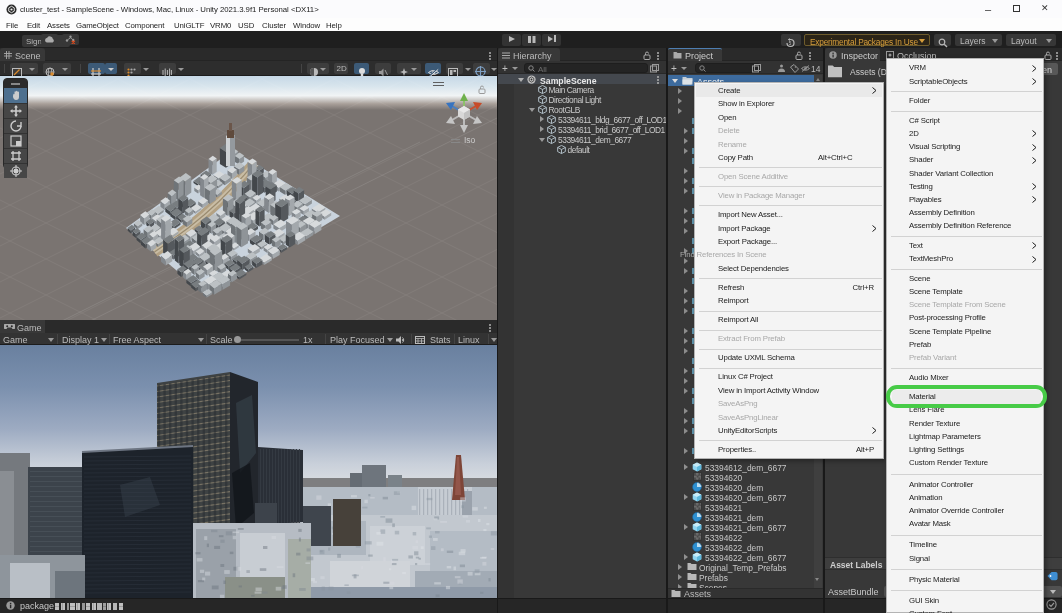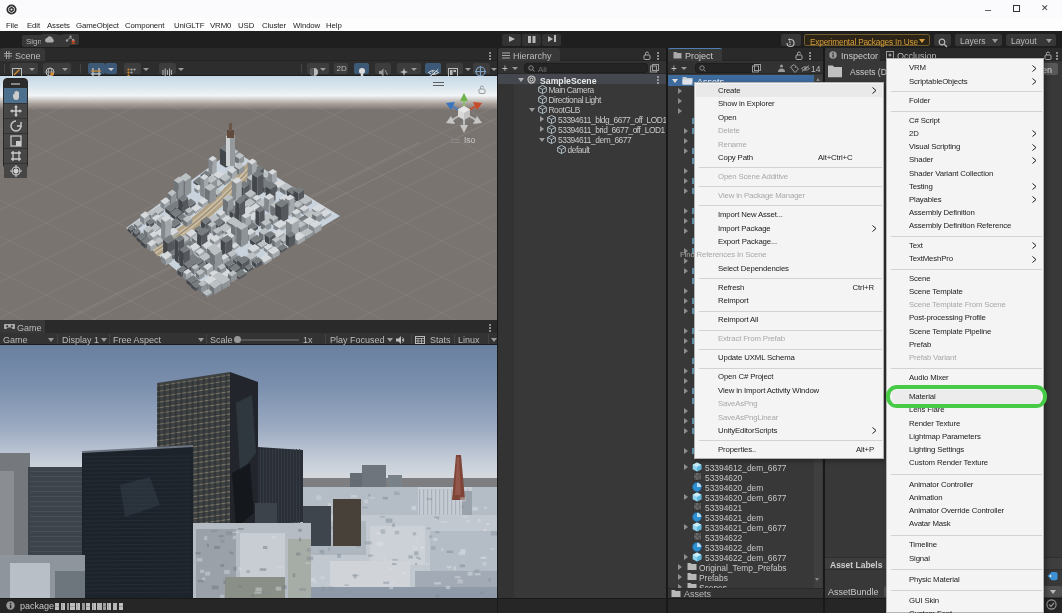--- a/index.html
+++ b/index.html
@@ -6,20 +6,21 @@
 .abs{position:absolute;}
 .txt{white-space:nowrap;}
 </style></head><body>
 <div class="abs" style="left:0;top:0;width:1062px;height:613px;background:#383838;overflow:hidden;">
 <div class="abs" style="left:0px;top:0px;width:1062px;height:18px;background:#fbfbfd;"></div>
     <svg class="abs" style="left:6px;top:3.5px" width="11" height="11" viewBox="0 0 12 12">
       <circle cx="6" cy="6" r="5.5" fill="#2b2b2b"></circle>
       <path d="M6 2.5 L9 4.2 L9 7.8 L6 9.5 L3 7.8 L3 4.2 Z" fill="none" stroke="#eee" stroke-width="1"></path>
       <circle cx="6" cy="6" r="1.2" fill="#eee"></circle>
     </svg>
+    <div class="abs txt" style="left:20px;top:5px;font-size:7.8px;color:#1a1a1a;font-weight:normal;letter-spacing:-0.05px;">cluster_test - SampleScene - Windows, Mac, Linux - Unity 2021.3.9f1 Personal &lt;DX11&gt;</div>
     <div class="abs txt" style="left:985px;top:3px;font-size:11px;color:#333;font-weight:normal;">–</div>
     <div class="abs" style="left:1013px;top:5px;width:7px;height:7px;border:1.2px solid #333;"></div>
     <div class="abs txt" style="left:1041px;top:3px;font-size:9px;color:#333;font-weight:normal;">✕</div>
     <div class="abs" style="left:0px;top:18px;width:1062px;height:13px;background:#fdfdfd;"></div>
     <div class="abs txt" style="left:6px;top:21px;font-size:7.8px;color:#222;font-weight:normal;letter-spacing:-0.1px;">File</div>
     <div class="abs txt" style="left:27px;top:21px;font-size:7.8px;color:#222;font-weight:normal;letter-spacing:-0.1px;">Edit</div>
     <div class="abs txt" style="left:47px;top:21px;font-size:7.8px;color:#222;font-weight:normal;letter-spacing:-0.1px;">Assets</div>
     <div class="abs txt" style="left:76px;top:21px;font-size:7.8px;color:#222;font-weight:normal;letter-spacing:-0.1px;">GameObject</div>
     <div class="abs txt" style="left:125px;top:21px;font-size:7.8px;color:#222;font-weight:normal;letter-spacing:-0.1px;">Component</div>
     <div class="abs txt" style="left:174px;top:21px;font-size:7.8px;color:#222;font-weight:normal;letter-spacing:-0.1px;">UniGLTF</div>
@@ -1607,21 +1608,21 @@
     <div class="abs txt" style="left:718.0px;top:282.89px;font-size:7.8px;letter-spacing:-0.15px;color:#1b1b1b;">Refresh</div>
     <div class="abs txt" style="left:693.5px;top:282.89px;width:180.5px;text-align:right;font-size:7.8px;letter-spacing:-0.15px;color:#1b1b1b;">Ctrl+R</div>
     <div class="abs txt" style="left:718.0px;top:296.33px;font-size:7.8px;letter-spacing:-0.15px;color:#1b1b1b;">Reimport</div>
     <div class="abs" style="left:698.5px;top:310.57px;width:183.5px;height:1px;background:#d2d2d2;"></div>
     <div class="abs txt" style="left:718.0px;top:315.32px;font-size:7.8px;letter-spacing:-0.15px;color:#1b1b1b;">Reimport All</div>
     <div class="abs" style="left:698.5px;top:329.56px;width:183.5px;height:1px;background:#d2d2d2;"></div>
     <div class="abs txt" style="left:718.0px;top:334.31px;font-size:7.8px;letter-spacing:-0.15px;color:#a8a8a8;">Extract From Prefab</div>
     <div class="abs" style="left:698.5px;top:348.56px;width:183.5px;height:1px;background:#d2d2d2;"></div>
     <div class="abs txt" style="left:718.0px;top:353.30px;font-size:7.8px;letter-spacing:-0.15px;color:#1b1b1b;">Update UXML Schema</div>
     <div class="abs" style="left:698.5px;top:367.55px;width:183.5px;height:1px;background:#d2d2d2;"></div>
-    <div class="abs txt" style="left:718.0px;top:372.29px;font-size:7.8px;letter-spacing:-0.15px;color:#1b1b1b;">Open C# Project</div>
+    <div class="abs txt" style="left:718.0px;top:372.29px;font-size:7.8px;letter-spacing:-0.15px;color:#1b1b1b;">Linux C# Project</div>
     <div class="abs txt" style="left:718.0px;top:385.73px;font-size:7.8px;letter-spacing:-0.15px;color:#1b1b1b;text-align:center;">View in Import Activity Window</div>
     <div class="abs txt" style="left:718.0px;top:399.17px;font-size:7.8px;letter-spacing:-0.15px;color:#a8a8a8;">SaveAsPng</div>
     <div class="abs txt" style="left:718.0px;top:412.61px;font-size:7.8px;letter-spacing:-0.15px;color:#a8a8a8;">SaveAsPngLinear</div>
     <div class="abs txt" style="left:718.0px;top:426.05px;font-size:7.8px;letter-spacing:-0.15px;color:#1b1b1b;">UnityEditorScripts</div>
     <svg class="abs" style="left:872.0px;top:427.30px" width="5" height="7" viewBox="0 0 5 7">
       <path d="M0.5 0.5 L4 3.5 L0.5 6.5" fill="none" stroke="#1b1b1b" stroke-width="1"></path>
     </svg>
     <div class="abs" style="left:698.5px;top:440.30px;width:183.5px;height:1px;background:#d2d2d2;"></div>
     <div class="abs txt" style="left:718.0px;top:445.04px;font-size:7.8px;letter-spacing:-0.15px;color:#1b1b1b;">Properties..</div>
     <div class="abs txt" style="left:693.5px;top:445.04px;width:180.5px;text-align:right;font-size:7.8px;letter-spacing:-0.15px;color:#1b1b1b;">Alt+P</div>

